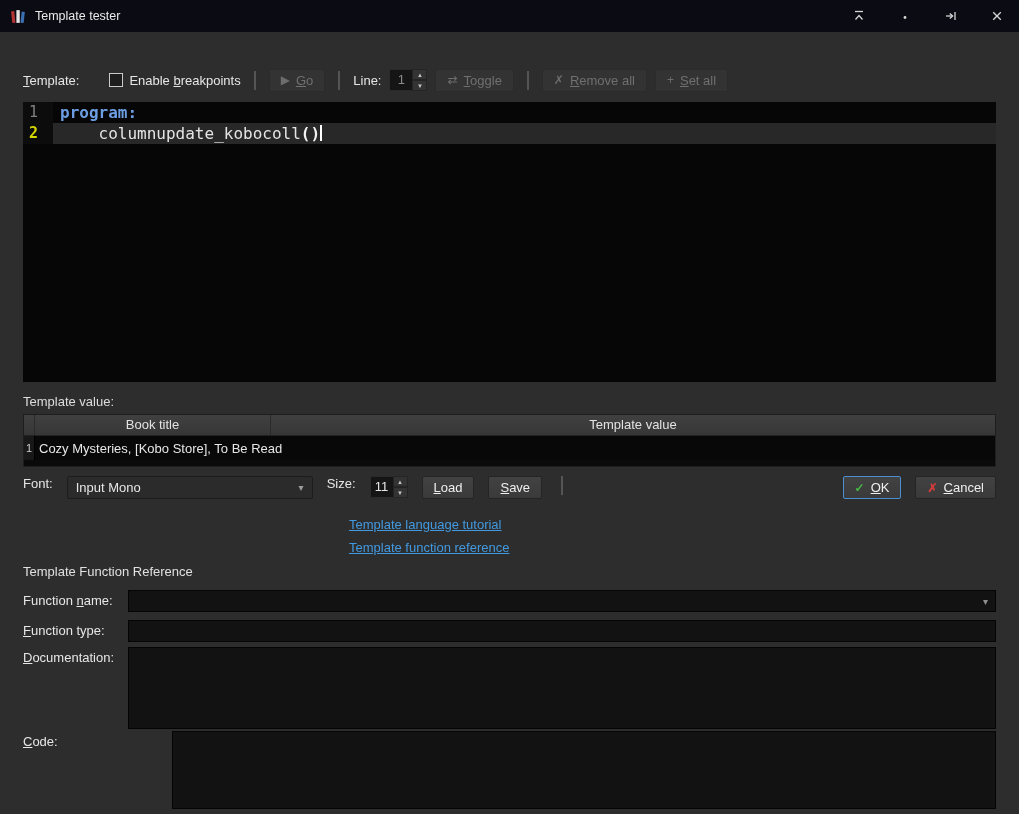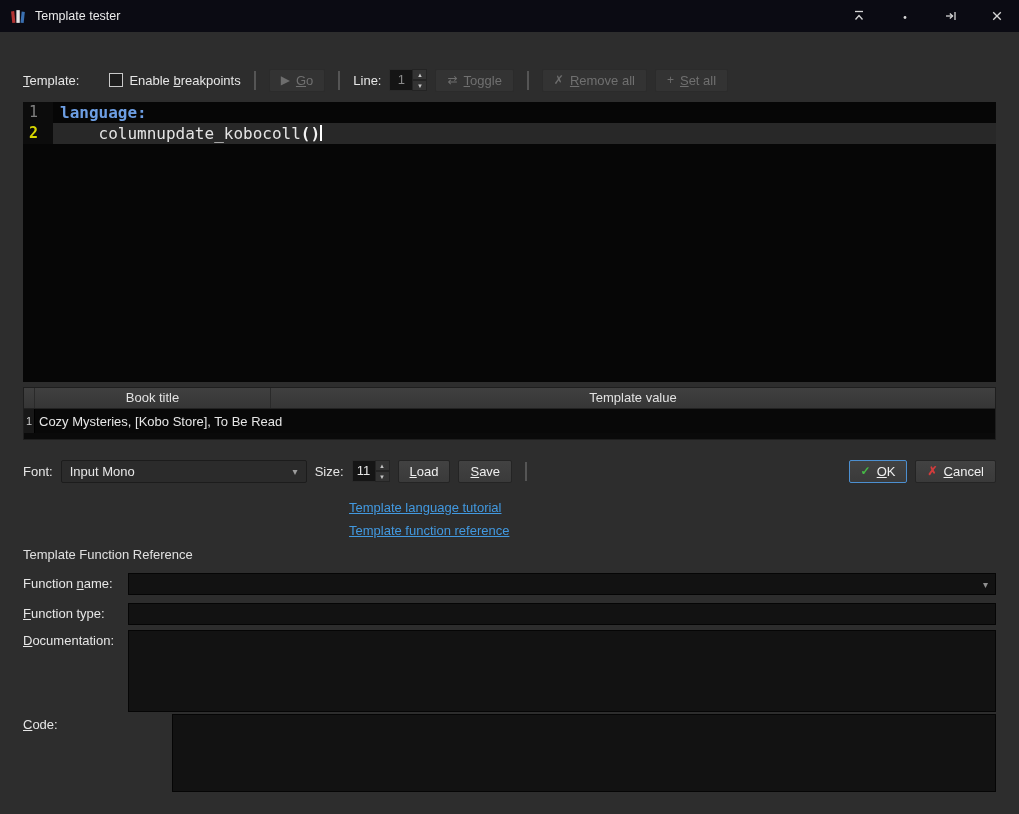--- a/index.html
+++ b/index.html
@@ -70,21 +70,21 @@
   .t-corner { flex:0 0 11px; border-right:1px solid #2a2a2a; }
   .t-h1 { flex:0 0 236px; text-align:center; line-height:20px; border-right:1px solid #2a2a2a; color:#e2e2e2; }
   .t-h2 { flex:1; text-align:center; line-height:20px; color:#e2e2e2; }
   .t-row { display:flex; height:24px; align-items:center; background:#080808; }
   .t-rownum { flex:0 0 11px; align-self:stretch; background:#181818; border-right:1px solid #000;
               font-size:11px; color:#cfcfcf; display:flex; align-items:center; justify-content:center; }
   .t-c1 { flex:0 0 236px; padding-left:3px; }
   .t-c2 { flex:1; padding-left:4px; }
 
   
-  .fontrow { margin-top:19px; height:24px; display:flex; align-items:center; gap:8px; }
+  .fontrow { margin-top:9px; height:24px; display:flex; gap:14px; }
   .combo {
     width:246px; height:23px; background:#2b2b2b; border:1px solid #1c1c1c; border-radius:2px;
     display:inline-flex; align-items:center; padding:0 8px; cursor:default;
   }
   .combo .arrow { margin-left:auto; color:#9c9c9c; font-size:10px; }
   .ok-btn { border:1px solid #4c8fd0; margin-left:auto; }
   .check-icon { color:#46b946; font-weight:bold; font-size:14px; }
   .cross-icon { color:#d23c3c; font-weight:bold; font-size:13px; }
 
   
@@ -185,28 +185,29 @@
 
       <button class="btn disabled">
         <span class="icon">+</span>
         <span><span class="accel">S</span><span>et all</span></span>
       </button>
     </div>
 
     <div class="editor">
       <div class="ed-line">
         <span class="ed-gutter">1</span>
-        <span class="ed-text"><span class="kw">language:</span></span>
+        <span class="ed-text"><span class="kw">program:</span></span>
       </div>
       <div class="ed-line current">
         <span class="ed-gutter">2</span>
         <span class="ed-text"><span>    </span><span>columnupdate_kobocoll</span><span class="paren">()</span><span class="cursor"></span></span>
       </div>
     </div>
 
+    <div class="tv-label">Template value:</div>
 
     <div class="rtable">
       <div class="t-head">
         <span class="t-corner"></span>
         <span class="t-h1">Book title</span>
         <span class="t-h2">Template value</span>
       </div>
       <div class="t-row">
         <span class="t-rownum">1</span>
         <span class="t-c2">Cozy Mysteries, [Kobo Store], To Be Read</span>

